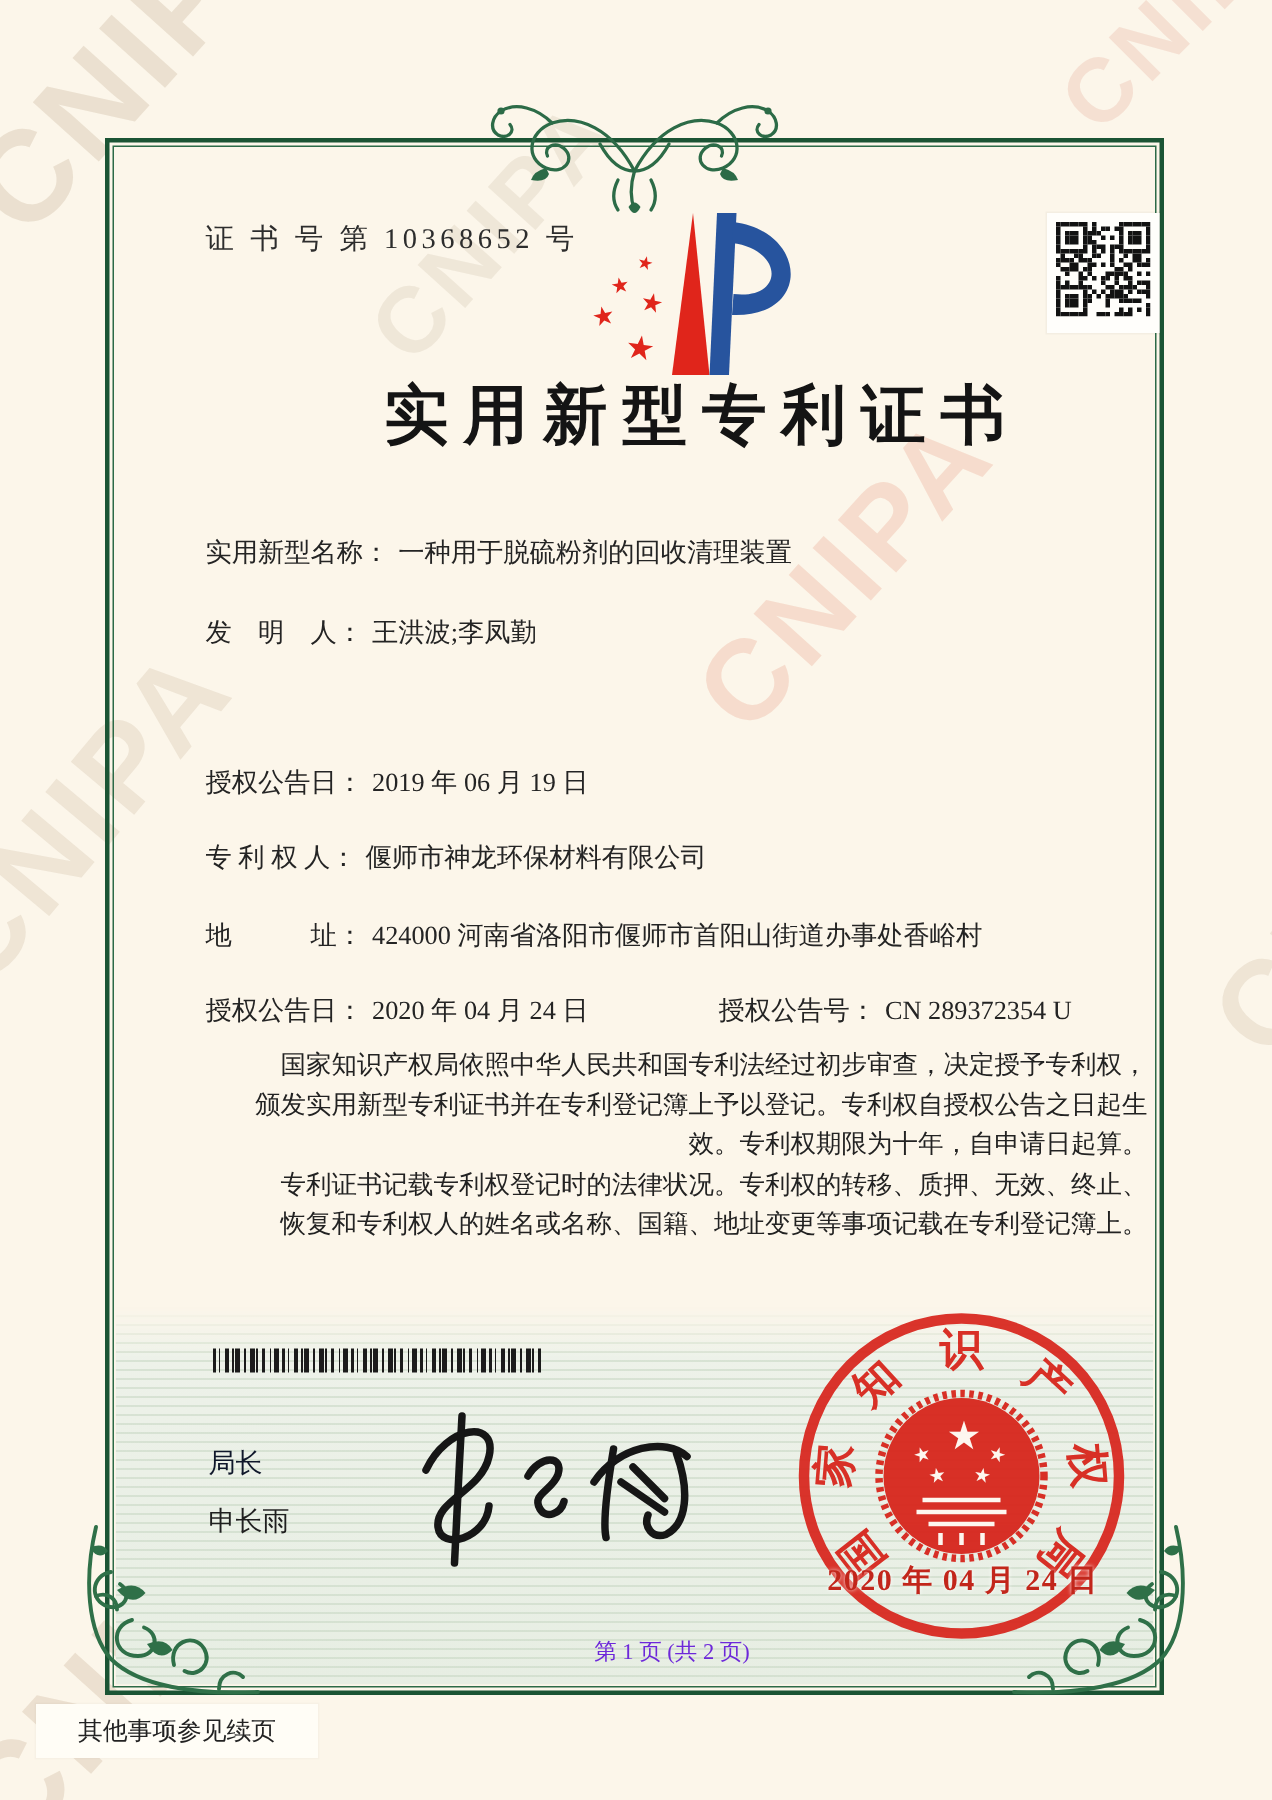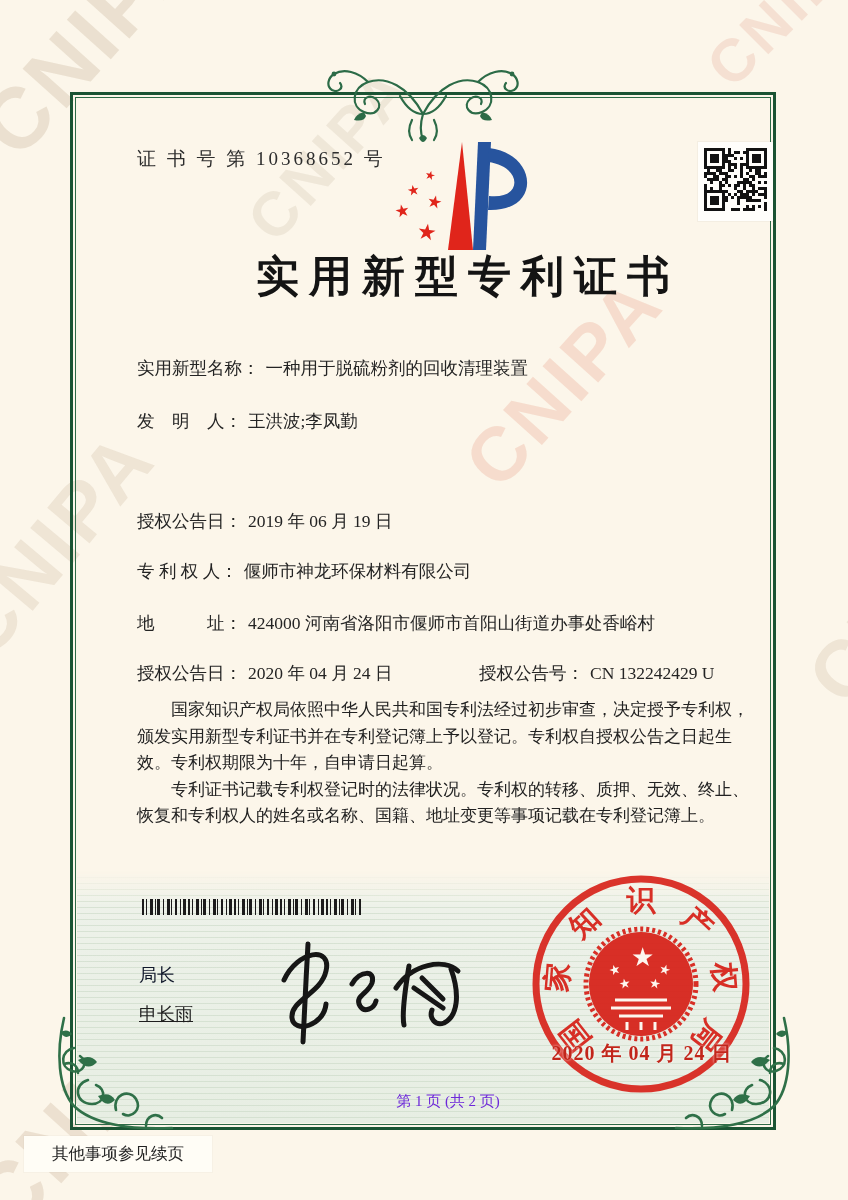--- a/index.html
+++ b/index.html
@@ -51,40 +51,40 @@
   .logo{position:absolute;left:348px;top:138px;}
   .qr-box{position:absolute;left:674px;top:142px;background:#fffefb;padding:6px;box-shadow:0 0 0 1px rgba(0,0,0,.03);}
   .title{
     position:absolute;left:0;top:248px;width:848px;text-align:center;
     font-size:43px;font-weight:700;letter-spacing:10px;color:#141414;padding-left:20px;
   }
   .field{position:absolute;left:113px;font-size:17.5px;white-space:nowrap;}
   .field .flabel{color:#242424;text-align:right;}
   .field .fvalue{color:#242424;margin-left:6px;text-align:center;}
   .field .pair2{position:absolute;left:342px;top:0;white-space:nowrap;}
-  .body-text{position:absolute;left:113px;top:697px;width:628px;font-size:17px;line-height:26.5px;color:#222;}
+  .body-text{position:absolute;left:113px;top:697px;width:628px;font-size:17px;line-height:26.5px;color:#222;text-align:right;}
   .body-text p{margin:0;text-indent:2em;}
   .barcode{
     position:absolute;left:118px;top:899px;width:222px;height:16px;
     background:
       repeating-linear-gradient(90deg,
         #1b1b1b 0 2px, rgba(0,0,0,0) 2px 4px,
         #1b1b1b 4px 5px, rgba(0,0,0,0) 5px 8px,
         #1b1b1b 8px 11px, rgba(0,0,0,0) 11px 13px,
         #1b1b1b 13px 14px, rgba(0,0,0,0) 14px 15px,
         #1b1b1b 15px 18px, rgba(0,0,0,0) 18px 21px,
         #1b1b1b 21px 22px, rgba(0,0,0,0) 22px 25px,
         #1b1b1b 25px 28px, rgba(0,0,0,0) 28px 29px,
         #1b1b1b 29px 30px, rgba(0,0,0,0) 30px 33px,
         #1b1b1b 33px 35px, rgba(0,0,0,0) 35px 38px,
         #1b1b1b 38px 39px, rgba(0,0,0,0) 39px 41px,
         #1b1b1b 41px 44px, rgba(0,0,0,0) 44px 46px);
   }
   .signer-title{position:absolute;left:115px;top:963px;font-size:18px;color:#0f172a;}
-  .signer-name{position:absolute;left:115px;top:1002px;font-size:18px;color:#1f1f1f;text-decoration:underline;}
+  .signer-name{position:absolute;left:115px;top:1002px;font-size:18px;color:#1f1f1f;}
   .signature{position:absolute;left:222px;top:928px;}
   .seal{position:absolute;left:503px;top:870px;z-index:5;}
   .seal-date{
     position:absolute;left:512px;top:1040px;width:212px;text-align:center;z-index:6;
     font-size:20px;font-weight:700;color:#c2261b;letter-spacing:1px;white-space:nowrap;
     text-shadow:0 0 3px rgba(255,255,255,.9);
   }
   .page-num{position:absolute;left:0;top:1092px;width:848px;text-align:center;font-size:15px;color:#6d28d9;z-index:5;}
   .footer-note{
     position:absolute;left:0;top:1136px;width:848px;text-align:left;z-index:4;
@@ -433,21 +433,21 @@
     </div>
     <div class="field" style="top:559px">
       <span class="flabel">专 利 权 人：</span><span class="fvalue">偃师市神龙环保材料有限公司</span>
     </div>
     <div class="field" style="top:611px">
       <span class="flabel">地　　　址：</span><span class="fvalue">424000 河南省洛阳市偃师市首阳山街道办事处香峪村</span>
     </div>
     <div class="field" style="top:661px">
       <span class="flabel">授权公告日：</span><span class="fvalue">2020 年 04 月 24 日</span>
       <span class="pair2">
-        <span class="flabel">授权公告号：</span><span class="fvalue">CN 132242429 U</span>
+        <span class="flabel">授权公告号：</span><span class="fvalue">CN 289372354 U</span>
       </span>
     </div>
 
     <div class="body-text">
       <p>国家知识产权局依照中华人民共和国专利法经过初步审查，决定授予专利权，颁发实用新型专利证书并在专利登记簿上予以登记。专利权自授权公告之日起生效。专利权期限为十年，自申请日起算。</p>
       <p>专利证书记载专利权登记时的法律状况。专利权的转移、质押、无效、终止、恢复和专利权人的姓名或名称、国籍、地址变更等事项记载在专利登记簿上。</p>
     </div>
 
     <div class="barcode"></div>
 

